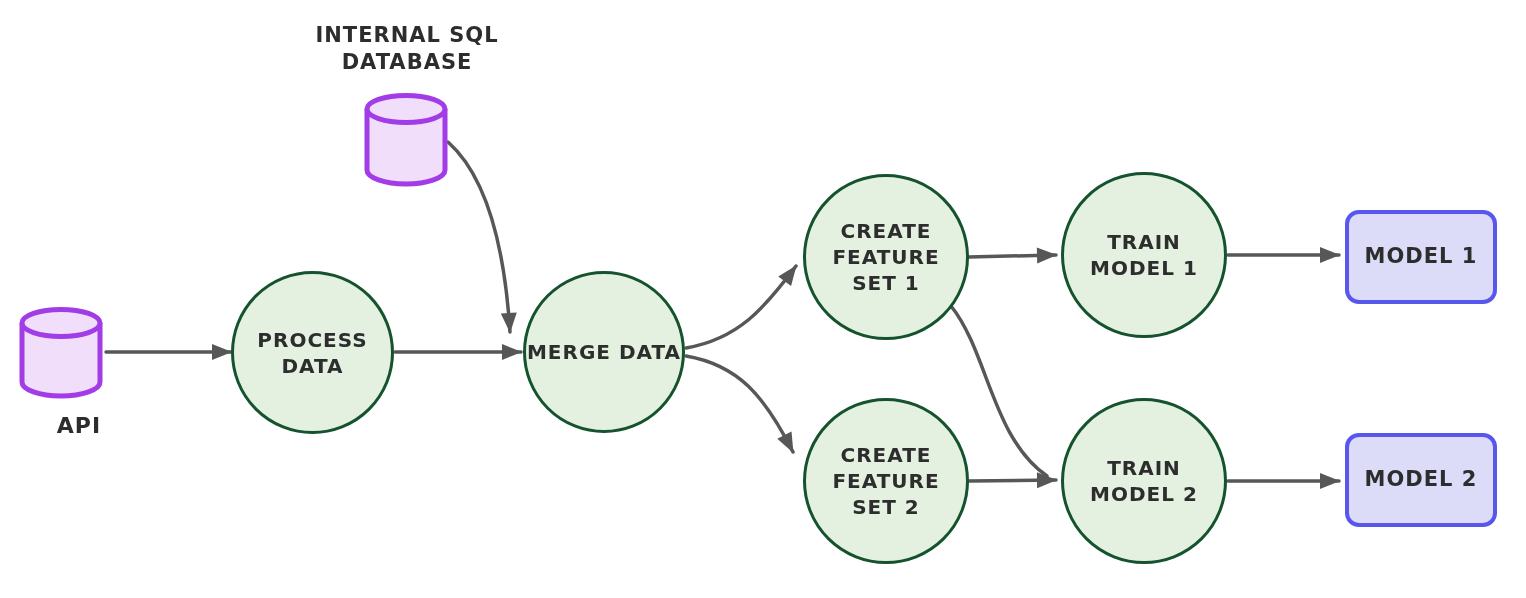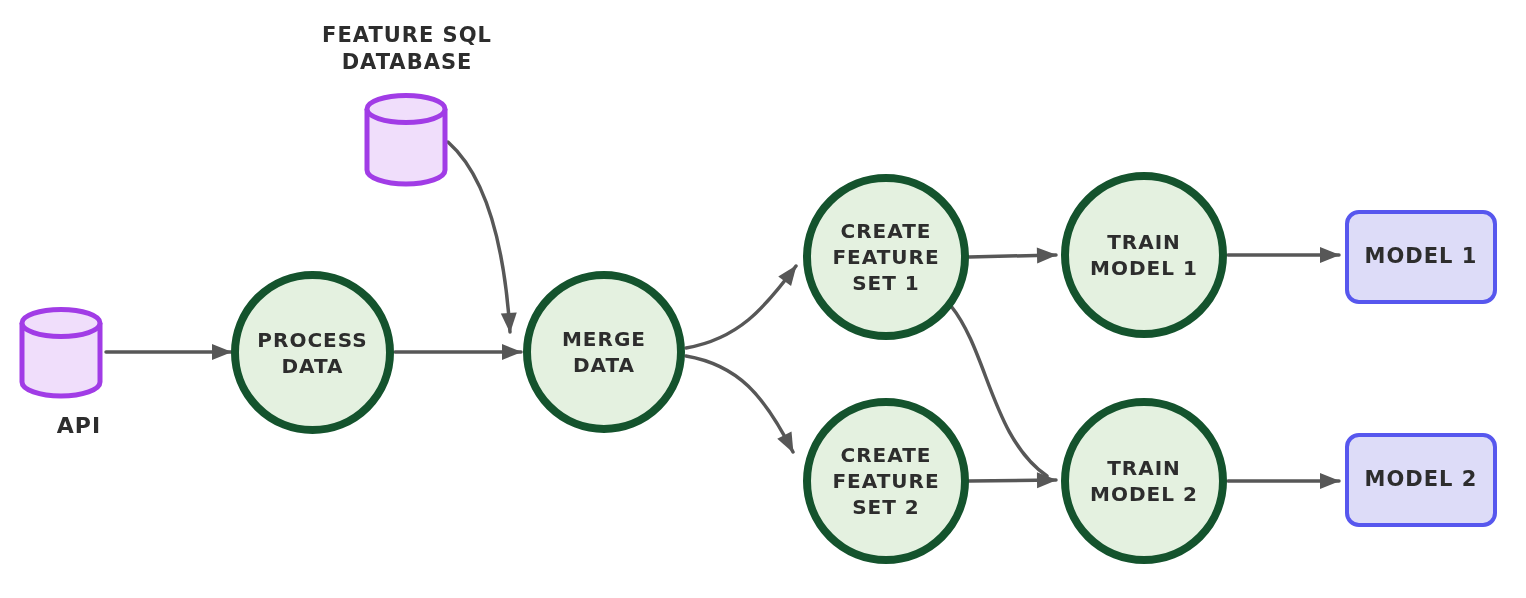--- a/index.html
+++ b/index.html
@@ -30,21 +30,21 @@
     white-space: pre-line;
     text-align: center;
     font-weight: bold;
     color: #2d2d2d;
     letter-spacing: 1px;
     line-height: 1.3;
   }
   .circle-node {
     border-radius: 50%;
     background: #e4f1e0;
-    border: 8px solid #14532d;
+    border: 3px solid #14532d;
     display: flex;
     align-items: center;
     justify-content: center;
     font-size: 20px;
   }
   .box-node {
     border-radius: 14px;
     background: #dddcf8;
     border: 4px solid #5757ee;
     display: flex;
@@ -114,21 +114,21 @@
     </svg>
   </div>
   <div class="node-label cyl-label lbl-api node">API</div>
 
   <div class="node cyl-node n-sql-cyl">
     <svg viewBox="0 0 88 98" width="88" height="98">
       <path d="M5 18 L5 79 A39 14 0 0 0 83 79 L83 18" fill="#f0defb" stroke="#a13ce6" stroke-width="5" stroke-linejoin="round"></path>
       <ellipse cx="44" cy="18" rx="39" ry="13.5" fill="#f0defb" stroke="#a13ce6" stroke-width="5"></ellipse>
     </svg>
   </div>
-  <div class="node-label cyl-label lbl-sql node">FEATURE SQL
+  <div class="node-label cyl-label lbl-sql node">INTERNAL SQL
 DATABASE</div>
 
   <div class="node circle-node n-process">
     <span class="node-label">PROCESS
 DATA</span>
   </div>
 
   <div class="node circle-node n-merge">
     <span class="node-label">MERGE DATA</span>
   </div>

